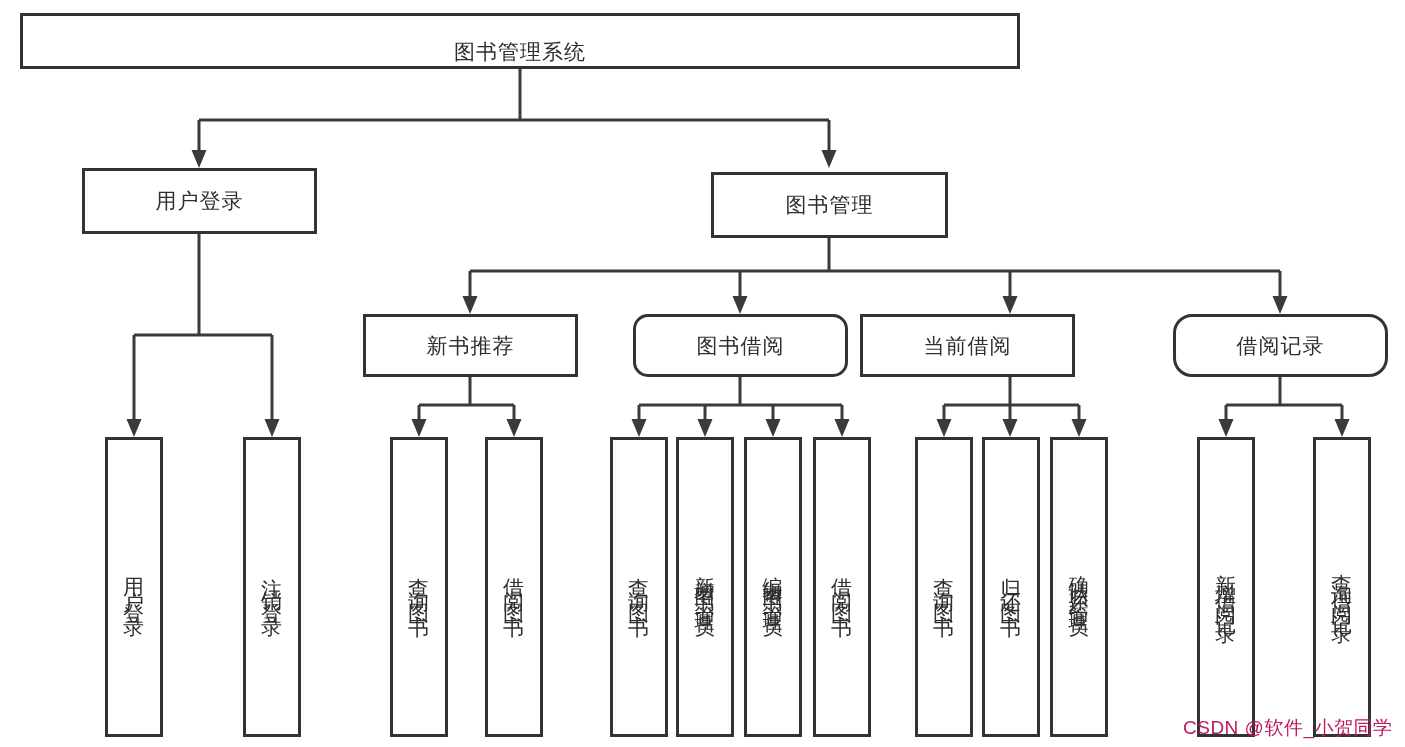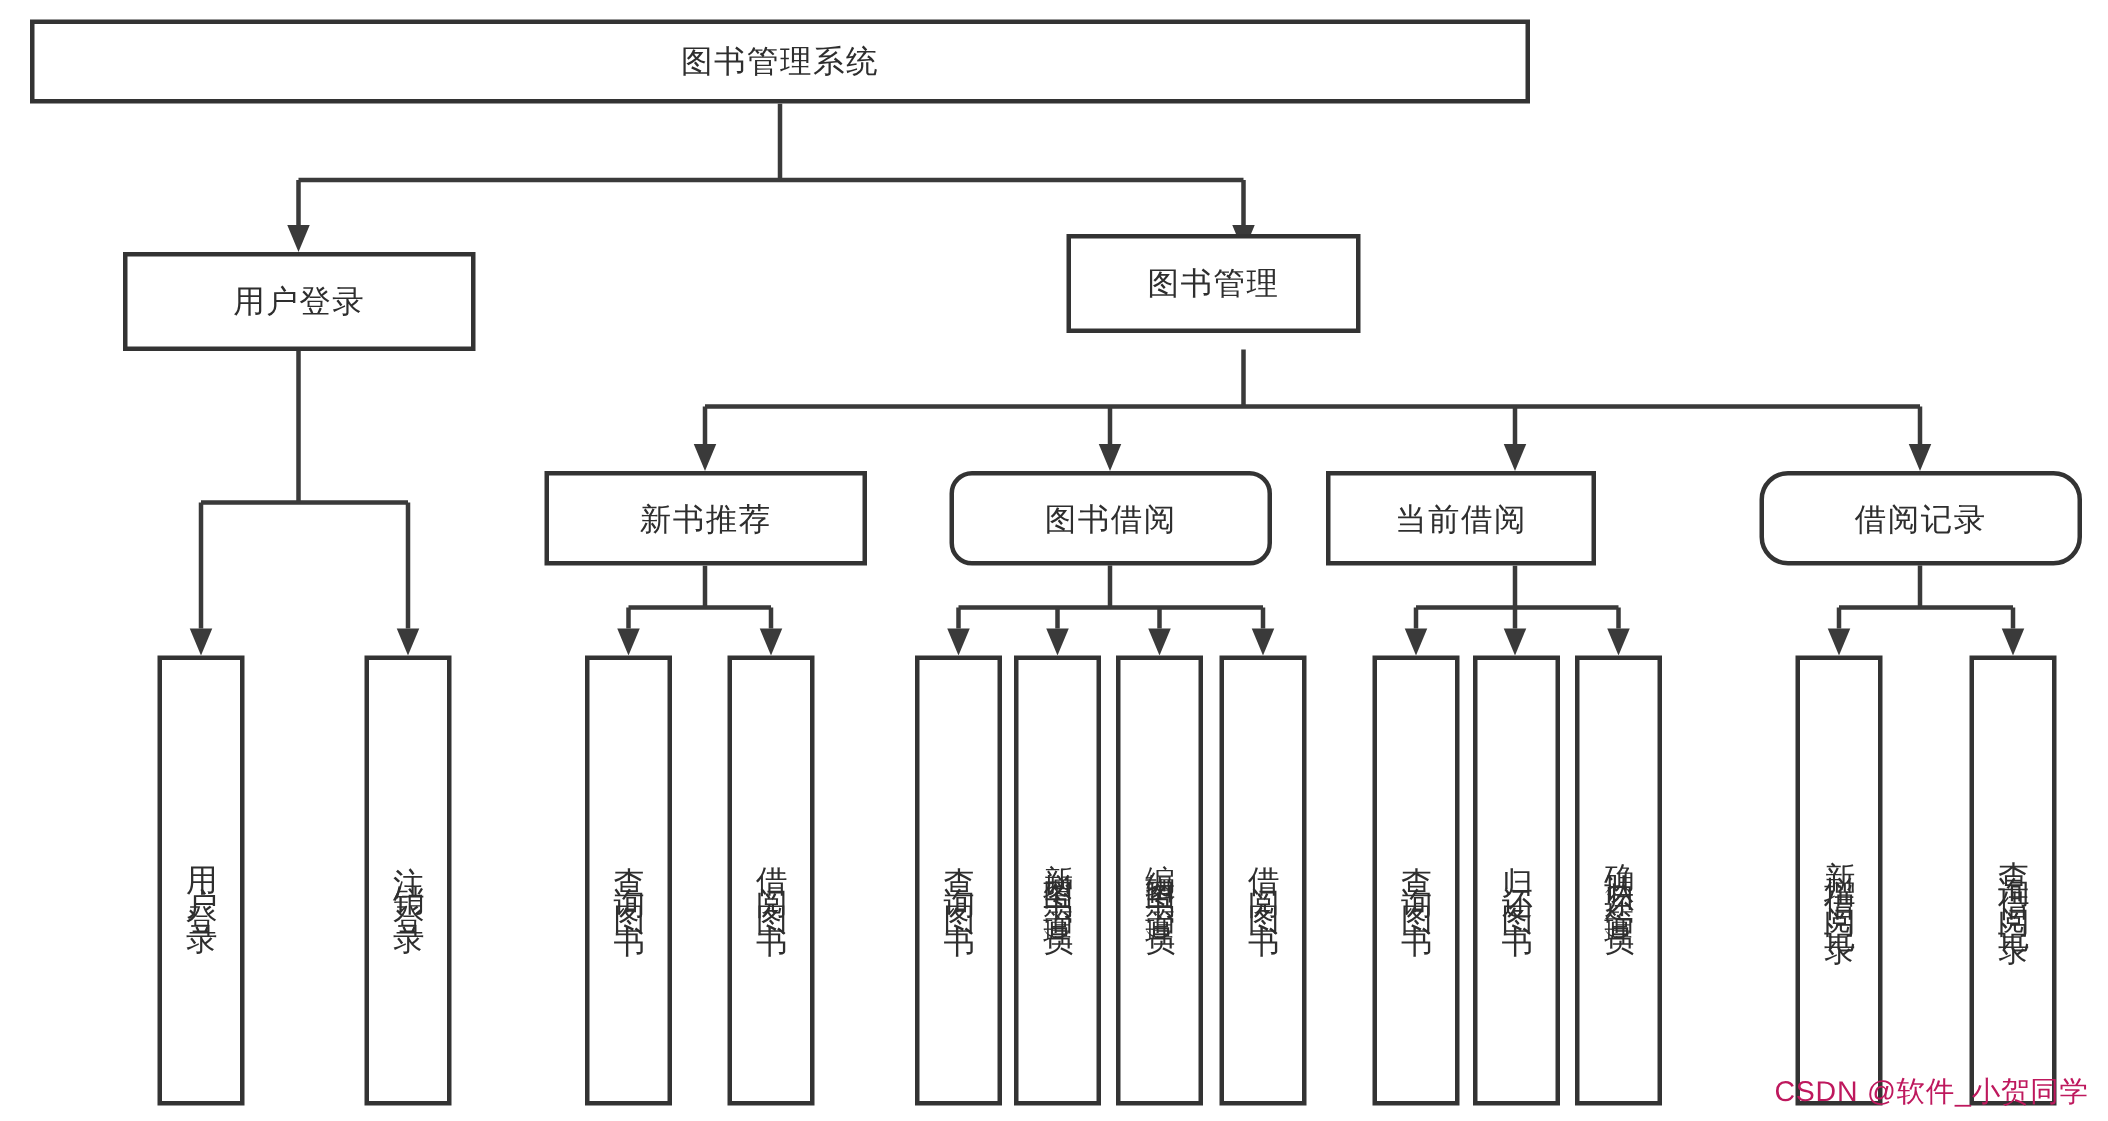--- a/index.html
+++ b/index.html
@@ -87,38 +87,38 @@
       <polygon points="765.5,419 780.5,419 773,437"></polygon>
       <polygon points="834.5,419 849.5,419 842,437"></polygon>
       <polygon points="936.5,419 951.5,419 944,437"></polygon>
       <polygon points="1002.5,419 1017.5,419 1010,437"></polygon>
       <polygon points="1071.5,419 1086.5,419 1079,437"></polygon>
       <polygon points="1218.5,419 1233.5,419 1226,437"></polygon>
       <polygon points="1334.5,419 1349.5,419 1342,437"></polygon>
     </g>
   </svg>
 
-  <div class="hbox" style="left:20px;top:13px;width:1000px;height:56px;">
+  <div class="hbox" style="left:20px;top:13px;width:1000px;height:56px;align-items:flex-end;">
     <span>图书管理系统</span>
   </div>
 
   <div class="hbox" style="left:82px;top:168px;width:235px;height:66px;">
     <span>用户登录</span>
   </div>
-  <div class="hbox" style="left:711px;top:156px;width:196px;height:66px;text-align:right;">
+  <div class="hbox" style="left:711px;top:172px;width:237px;height:66px;text-align:right;">
     <span>图书管理</span>
   </div>
 
   <div class="hbox" style="left:363px;top:314px;width:215px;height:63px;text-align:right;">
     <span>新书推荐</span>
   </div>
   <div class="hbox" style="left:633px;top:314px;width:215px;height:63px;border-radius:15px;">
     <span>图书借阅</span>
   </div>
-  <div class="hbox" style="left:884px;top:314px;width:180px;height:63px;">
+  <div class="hbox" style="left:860px;top:314px;width:215px;height:63px;">
     <span>当前借阅</span>
   </div>
   <div class="hbox" style="left:1173px;top:314px;width:215px;height:63px;border-radius:19px;">
     <span>借阅记录</span>
   </div>
 
   <div class="vbox" style="left:105px;">
     <span>用户登录</span>
   </div>
   <div class="vbox" style="left:243px;">

